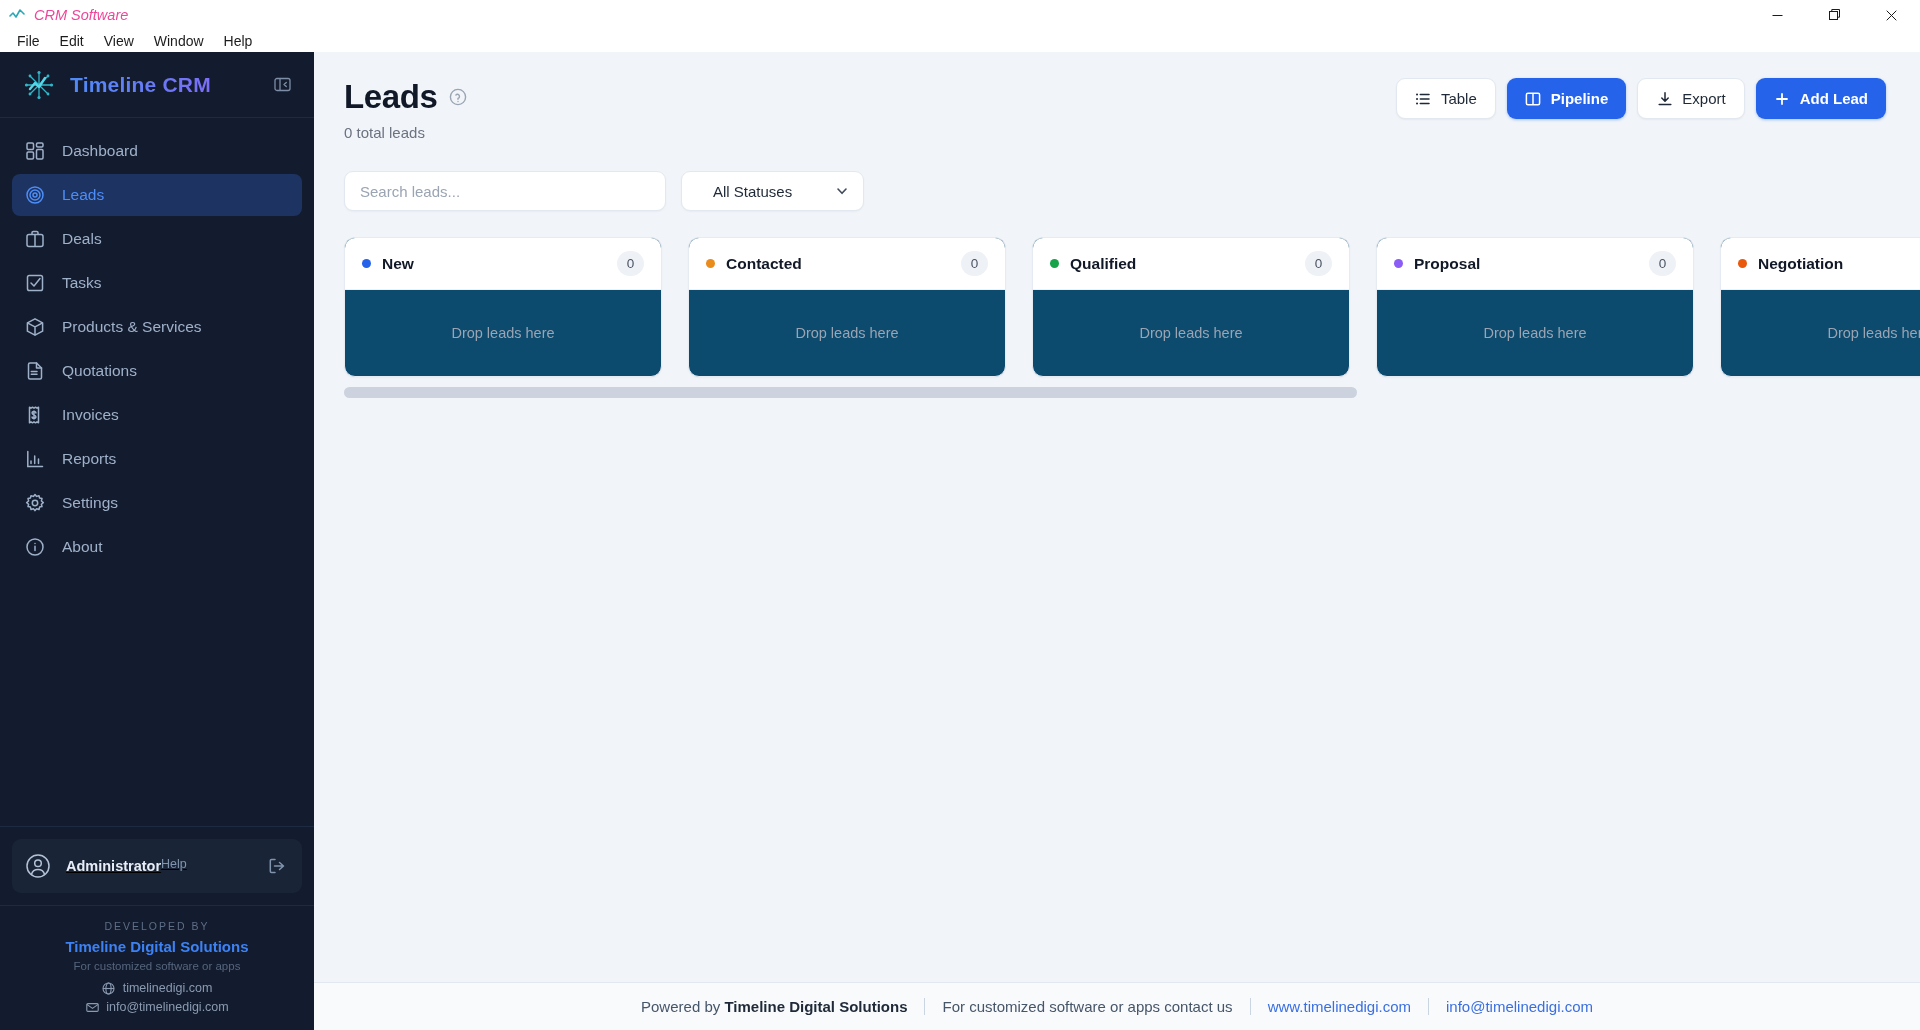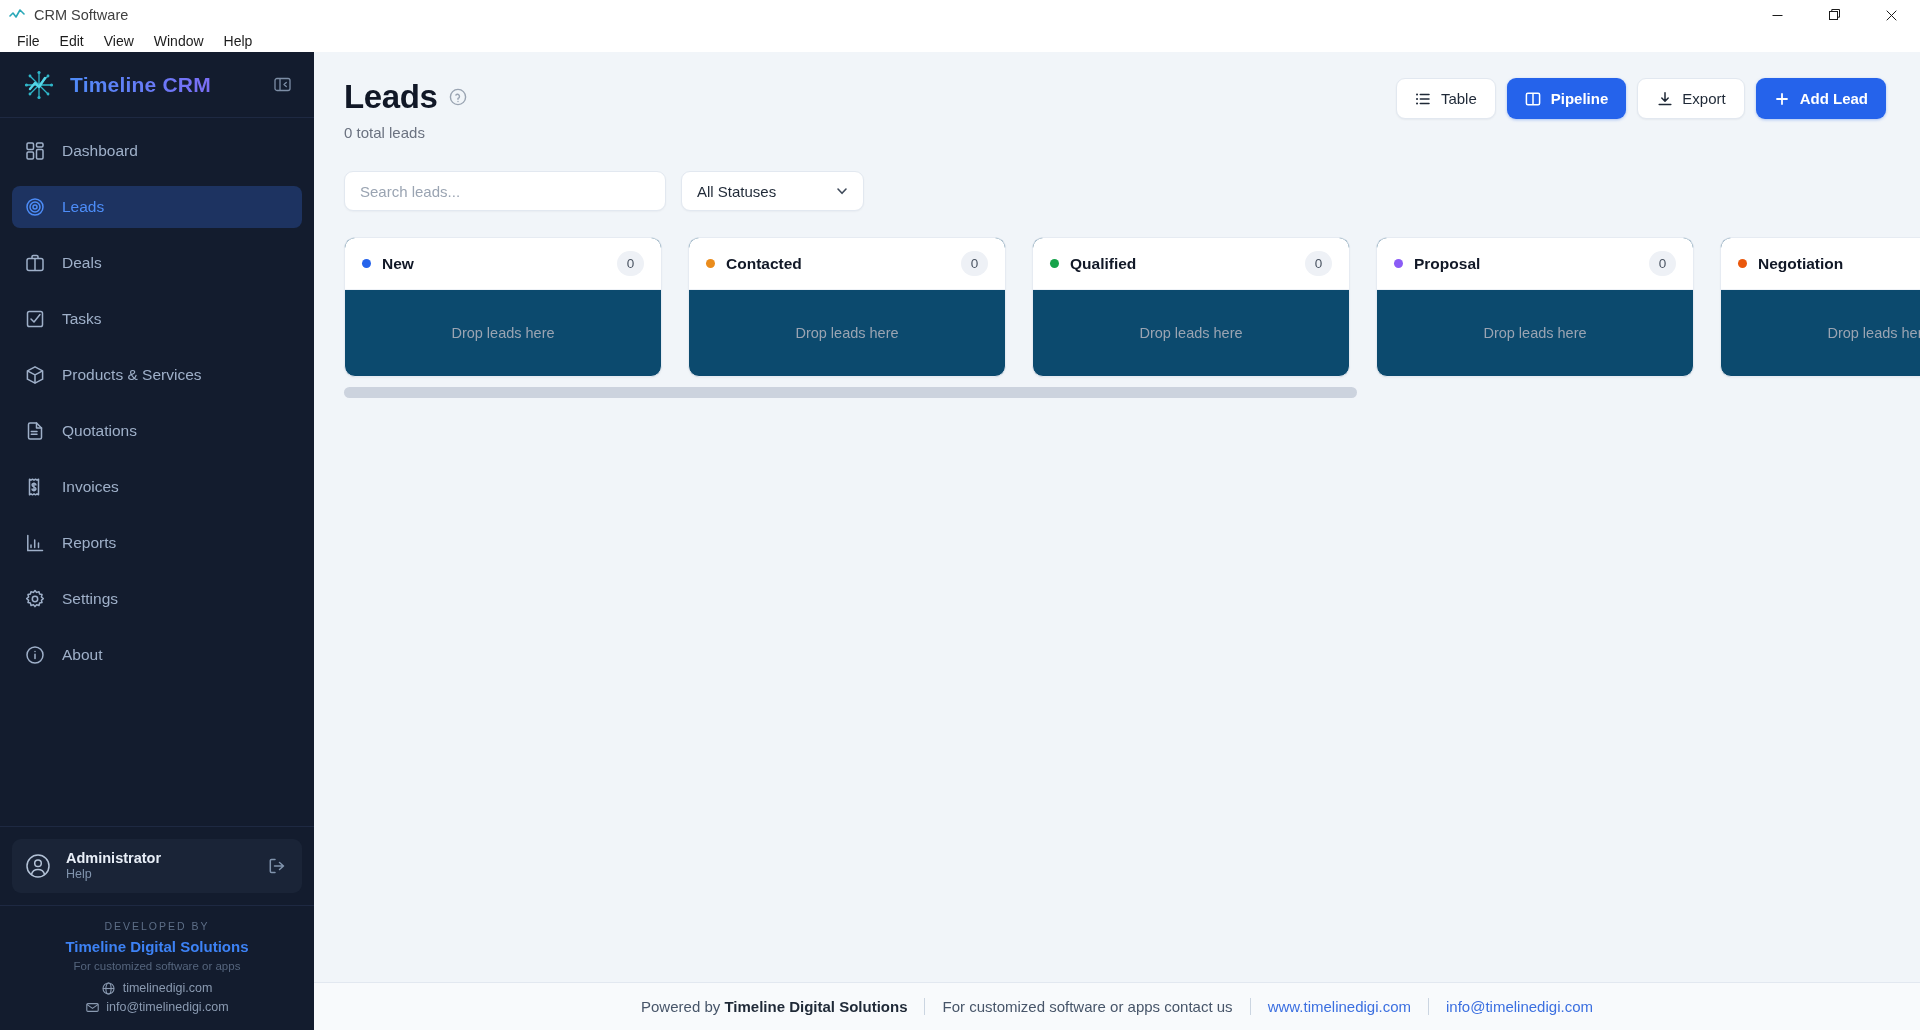--- a/index.html
+++ b/index.html
@@ -9,21 +9,21 @@
     background: #ffffff; overflow: hidden;
   }
 
   
   .titlebar {
     height: 30px; background: #ffffff; display: flex; align-items: center;
     padding-left: 8px; position: relative;
   }
   .tb-logo { width: 18px; height: 18px; margin-right: 8px; flex: 0 0 auto;
     display:flex; align-items:center; justify-content:center; }
-  .tb-title { font-size: 14.5px; color: #404040; }
+  .tb-title { font-size: 14.5px; color: #ec4899; font-style: italic; }
   .wincontrols { position: absolute; right: 0; top: 0; height: 30px; display: flex; }
   .wc { width: 57px; height: 30px; display: flex; align-items: center; justify-content: center; }
 
   
   .menubar { height: 22px; background: #ffffff; display: flex; align-items: center;
     padding-left: 8px; gap: 2px; }
   .menuitem { font-size: 14px; color: #1c1c1c; padding: 2px 9px; border-radius: 3px; }
 
   
   .shell { display: flex; height: 978px; width: 1920px; }
@@ -38,40 +38,40 @@
   .sb-logo { width: 34px; height: 34px; flex: 0 0 34px; margin-right: 14px;
     display: flex; align-items: center; justify-content: center; }
   .sb-brand {
     font-size: 21px; font-weight: bold; letter-spacing: .2px;
     background: linear-gradient(90deg, #4f8bf7 0%, #7b6ef6 100%);
     -webkit-background-clip: text; background-clip: text; color: transparent;
   }
   .sb-collapse { margin-left: auto; width: 28px; height: 28px; border-radius: 5px;
     display: flex; align-items: center; justify-content: center; }
 
-  .sb-nav { padding: 12px 12px 0 12px; display: flex; flex-direction: column; gap: 14px; }
+  .sb-nav { padding: 12px 12px 0 12px; display: flex; flex-direction: column; gap: 2px; }
   .navitem {
     display: flex; align-items: center; height: 42px; padding: 0 12px;
     border-radius: 8px; color: #9fb0c9; font-size: 15.5px; cursor: default;
   }
   .navitem .nicon { width: 22px; height: 22px; flex: 0 0 22px; margin-right: 16px;
     display: flex; align-items: center; justify-content: center; }
   .navitem.active { background: #1d3361; color: #4d8df8; }
   .navitem.active .nicon svg { stroke: #4d8df8; }
 
   .sb-spacer { flex: 1 1 auto; }
 
   .sb-user-wrap { border-top: 1px solid #1e2942; padding: 12px; }
   .sb-user {
     display: flex; align-items: center; height: 54px; background: #1a2437;
     border-radius: 9px; padding: 0 12px;
   }
   .uavatar { width: 28px; height: 28px; flex: 0 0 28px; margin-right: 14px;
     display: flex; align-items: center; justify-content: center; }
-  .uinfo { display: flex; flex-direction: column; line-height: 1.25; }
+  .uinfo { display: flex; flex-direction: row; line-height: 1.25; text-decoration: underline; }
   .uname { font-size: 14.5px; font-weight: bold; color: #e8eef7; }
   .urole { font-size: 12.5px; color: #8194ad; }
   .ulogout { margin-left: auto; width: 26px; height: 26px; display: flex;
     align-items: center; justify-content: center; }
 
   .sb-dev { border-top: 1px solid #1e2942; padding: 14px 10px 16px; text-align: center; }
   .dev-kicker { font-size: 10.5px; letter-spacing: 2px; color: #5d6e87; margin-bottom: 6px; }
   .dev-name { font-size: 15px; font-weight: bold; color: #3d82f5; margin-bottom: 5px; }
   .dev-sub { font-size: 11.5px; color: #55657d; margin-bottom: 9px; }
   .dev-line { display: flex; align-items: center; justify-content: center; gap: 7px;
@@ -105,21 +105,21 @@
     border-radius: 9px; display: flex; align-items: center; padding: 0 15px;
     box-shadow: 0 1px 2px rgba(16,24,40,.04);
   }
   .search-box input {
     border: 0; outline: 0; width: 100%; font-size: 15px; color: #1f2937;
     font-family: "Liberation Sans", sans-serif; background: transparent;
   }
   .search-box input::placeholder { color: #9aa4b2; }
   .select-box {
     width: 183px; height: 40px; background: #ffffff; border: 1px solid #e2e8f0;
-    border-radius: 9px; display: flex; align-items: center; padding: 0 14px 0 15px;
+    border-radius: 9px; display: flex; align-items: center; padding: 0 14px 0 31px;
     font-size: 15px; color: #1f2937; box-shadow: 0 1px 2px rgba(16,24,40,.04); gap: 14px;
   }
   .select-box .chev { margin-left: auto; width: 15px; height: 15px;
     display: flex; align-items: center; justify-content: center; }
 
   
   .pipeline-wrap { margin-top: 26px; }
   .pipeline { display: flex; gap: 26px; }
   .col {
     width: 318px; flex: 0 0 318px; background: #0c4a6e; border: 1px solid #e6ebf2;

